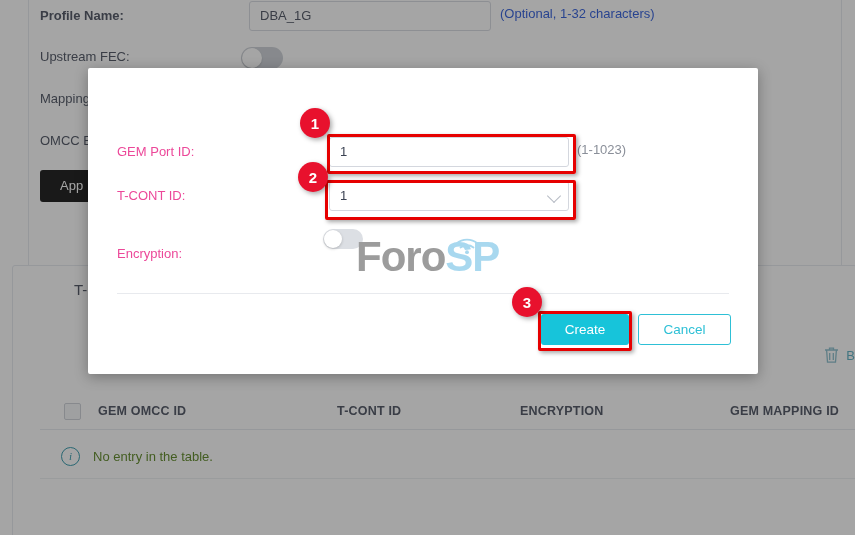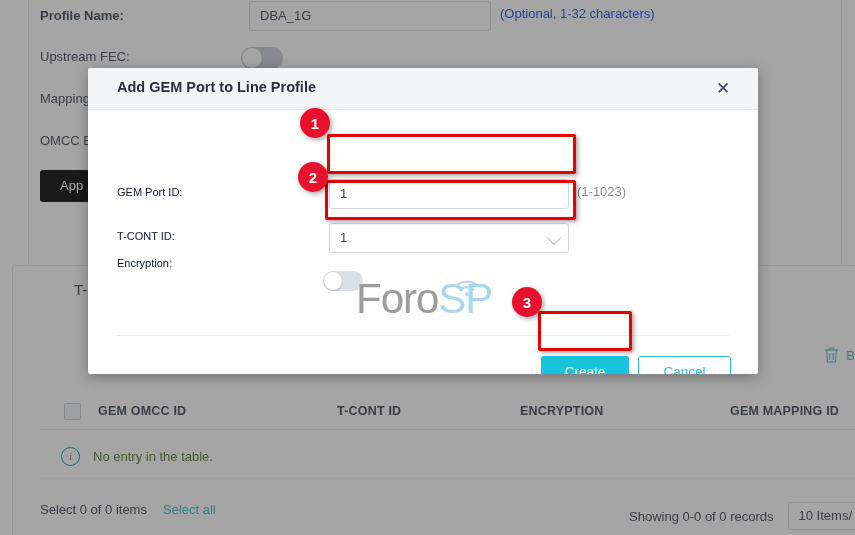--- a/index.html
+++ b/index.html
@@ -206,22 +206,22 @@
     text-align: center;
     font-family: "DejaVu Sans", sans-serif;
   }
   #modal-body {
     position: relative;
     height: 265px;
   }
   .m-label {
     position: absolute;
     left: 29px;
-    font-size: 11px;
-    color: #0f172a;
+    font-size: 13px;
+    color: #ec4899;
     white-space: nowrap;
   }
   #gem-port-input {
     position: absolute;
     left: 241px; top: 69px;
     width: 240px; height: 30px;
     box-sizing: border-box;
     border: 1px solid #d4d7de;
     border-radius: 3px;
     background: #fff;
@@ -299,21 +299,21 @@
     border-radius: 3px;
     font-size: 13.5px;
     font-family: "Liberation Sans", sans-serif;
   }
 
   
   #watermark {
     position: absolute;
     left: 268px; top: 165px;
     font-size: 42px;
-    font-weight: normal;
+    font-weight: bold;
     letter-spacing: -1px;
     font-family: "Liberation Sans", sans-serif;
     pointer-events: none;
     white-space: nowrap;
   }
   #watermark .w-foro { color: #9c9c9c; }
   #watermark .w-isp  { color: #a8d8ef; }
   #watermark .w-wifi {
     position: absolute;
     left: 98px; top: -16px;
@@ -380,54 +380,40 @@
     <div class="th" style="left:268px;margin-left:29px;">T-CONT ID</div>
     <div class="th" style="left:480px;">ENCRYPTION</div>
     <div class="th" style="left:690px;">GEM MAPPING ID</div>
   </div>
 
   <div id="table-empty">
     <div class="info-icon">i</div>
     <div class="empty-text">No entry in the table.</div>
   </div>
 
-  <div id="table-footer">
-    <div class="left">
-      <span>Select 0 of 0 items</span>
-      <span class="link">Select all</span>
-    </div>
-    <div class="right">
-      <span>Showing 0-0 of 0 records</span>
-      <span id="items-per-page">10 Items/</span>
-    </div>
-  </div>
 </div>
 
 <div id="overlay"></div>
 
 <div id="modal">
 
-  <div id="modal-header">
-    <div id="modal-title">Add GEM Port to Line Profile</div>
-    <div id="modal-close">✕</div>
-  </div>
 
   <div id="modal-body">
 
     <div class="m-label" style="top:76px;">GEM Port ID:</div>
     <div id="gem-port-input">1</div>
     <div id="gem-port-hint">(1-1023)</div>
 
     <div class="m-label" style="top:120px;">T-CONT ID:</div>
     <div id="tcont-select">
       <span>1</span>
       <span class="chev"></span>
     </div>
 
-    <div class="m-label" style="top:147px;">Encryption:</div>
+    <div class="m-label" style="top:178px;">Encryption:</div>
     <div id="encryption-toggle">
       <div class="knob"></div>
     </div>
 
     <div id="watermark">
       <span class="w-foro">Foro</span><span class="w-isp">SP</span>
       <span class="w-wifi">
         <svg width="26" height="18" viewBox="0 0 26 18" fill="none" stroke="#a8d8ef" stroke-width="1.8" stroke-linecap="round">
           <path d="M2.5 6.5a16 16 0 0 1 21 0"></path>
           <path d="M6.5 10.5a10.5 10.5 0 0 1 13 0"></path>

